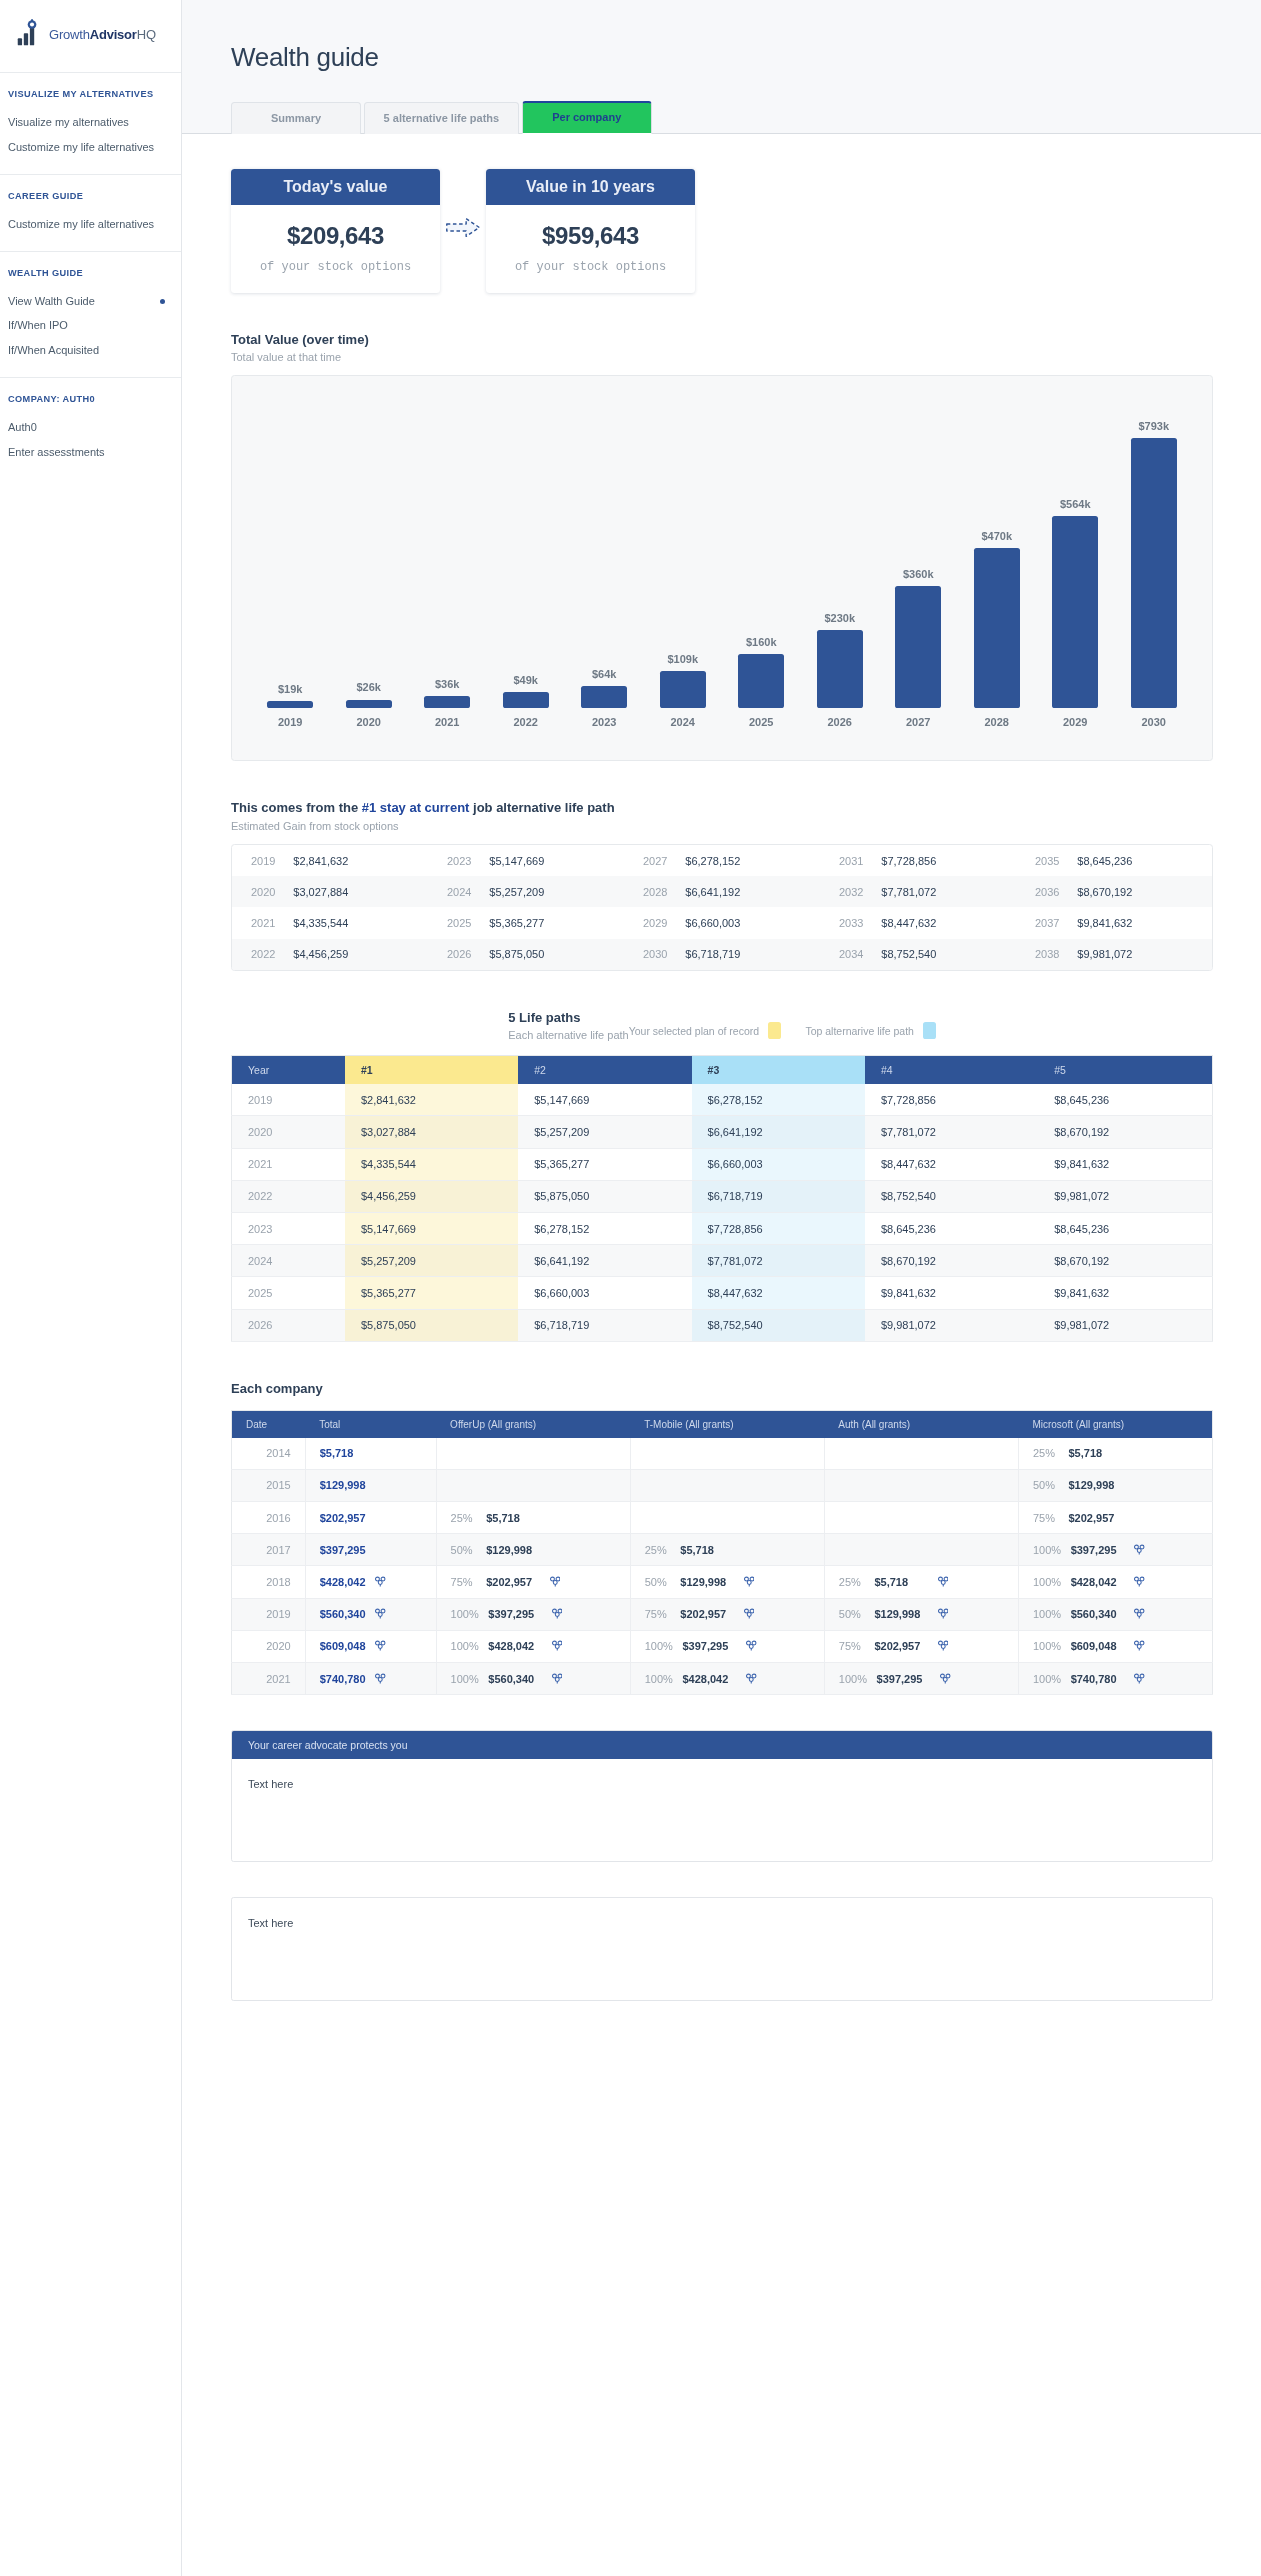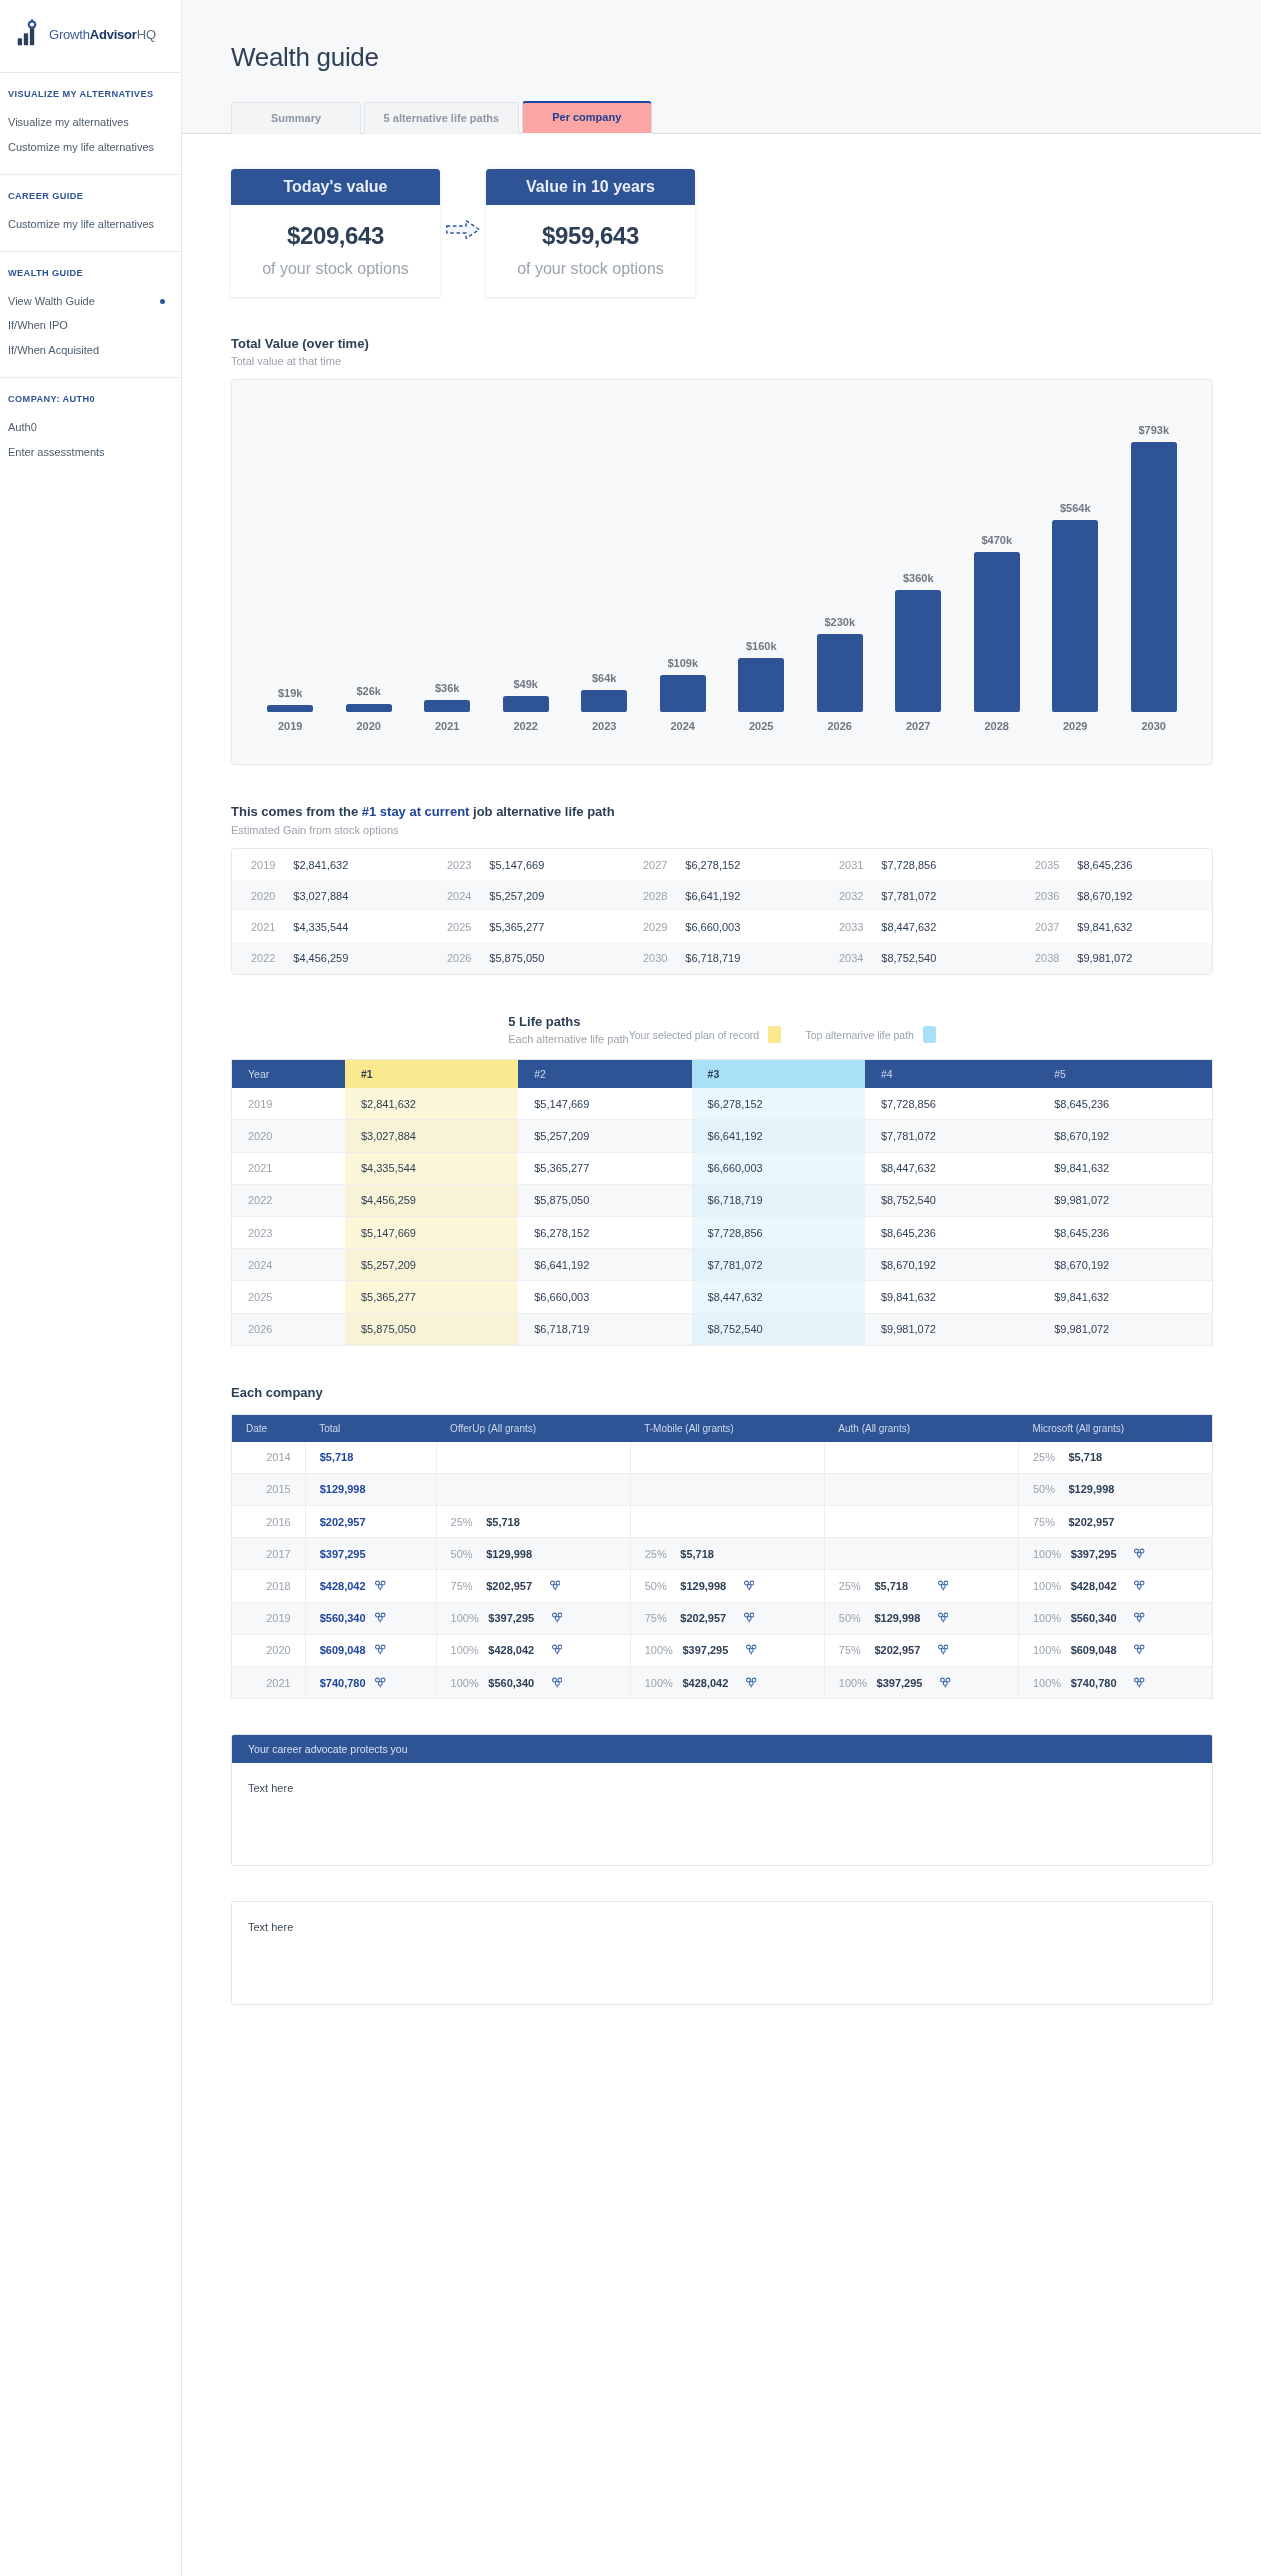--- a/index.html
+++ b/index.html
@@ -48,41 +48,41 @@
     content: ""; position: absolute; left: 0; right: 0; bottom: 0; height: 0.9px; background: #d9dde2;
   }
   .tab {
     position: relative; z-index: 2;
     min-width: 130px; text-align: center;
     padding: 9.6px 19px; font-size: 11px; font-weight: 700; color: #8c97a4;
     background: #f3f4f6; border: 0.9px solid #dfe3e8; border-bottom: none;
     border-radius: 3.5px 3.5px 0 0; cursor: pointer;
   }
   .tab.active {
-    color: #1f3f8f; background: #fca5a5;
+    color: #1f3f8f; background: #22c55e;
     border: 0.9px solid #d9dde2; border-bottom: 0.9px solid #ffffff;
     border-top: 2.6px solid #20459c;
     padding-top: 8.8px;
   }
   .content { background: #ffffff; min-height: 2534px; padding: 0 0 53px 0; }
   .inner { padding: 0 49px; }
 
   
   .cards { display: flex; align-items: flex-start; gap: 0; padding-top: 35px; position: relative; }
   .vcard {
     width: 209px; background: #ffffff; border-radius: 3.5px;
     box-shadow: 0 0.9px 3.5px rgba(20,40,80,0.14); overflow: hidden;
   }
   .vcard-head {
     background: #2f5496; color: #e8edf7; text-align: center;
     font-size: 16px; font-weight: 700; padding: 8.8px 5.3px;
   }
   .vcard-body { padding: 17.5px 8.8px 19px; text-align: center; }
   .vcard-amount { font-size: 24px; font-weight: 700; color: #2e4057; letter-spacing: -0.4px; }
-  .vcard-sub { font-size: 16px; color: #9aa3ad; margin-top: 9.6px; }
+  .vcard-sub { font-size: 12px; color: #9aa3ad; margin-top: 9.6px; font-family: Liberation Mono, monospace; }
   .arrow-gap { width: 46px; display: flex; align-items: center; justify-content: center; align-self: center; margin-top: -7px; }
   .arrow { width: 37px; height: 23px; }
 
   
   .sec { margin-top: 39px; }
   .sec-title { font-size: 13px; font-weight: 700; color: #2e4057; }
   .sec-title .hl { color: #20459c; }
   .sec-sub { font-size: 11px; color: #9aa3ad; margin-top: 4.4px; }
 
   

